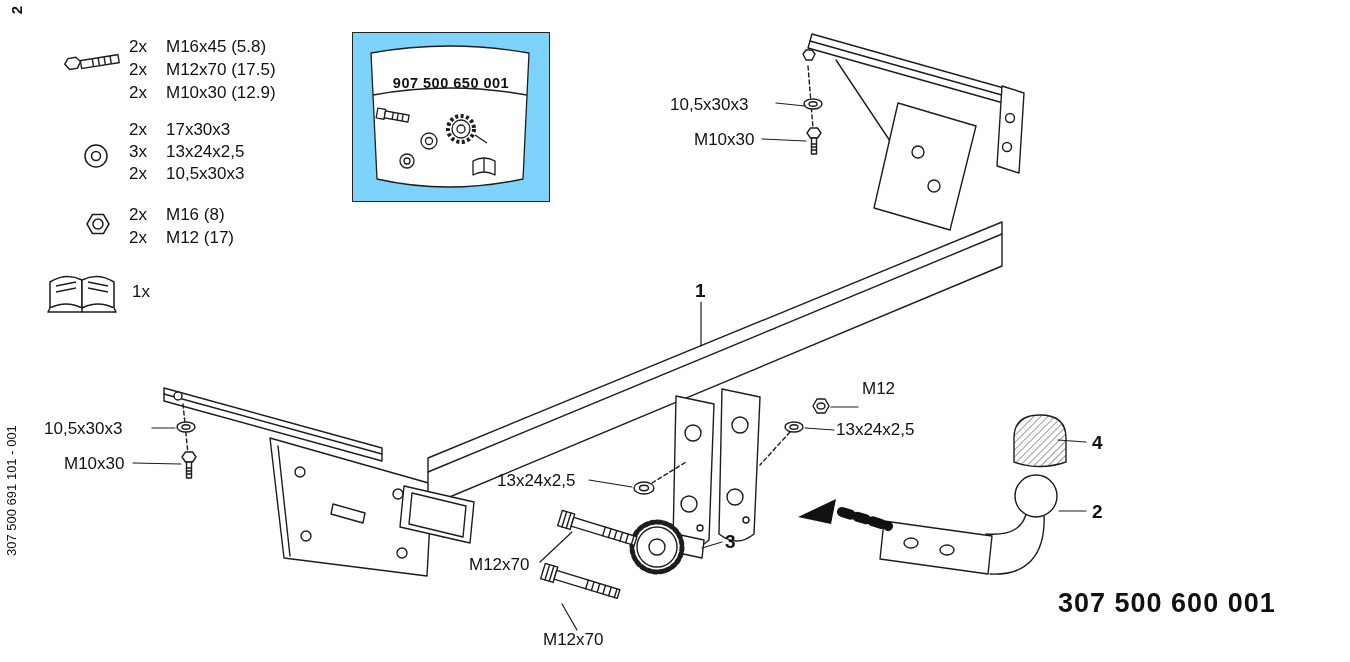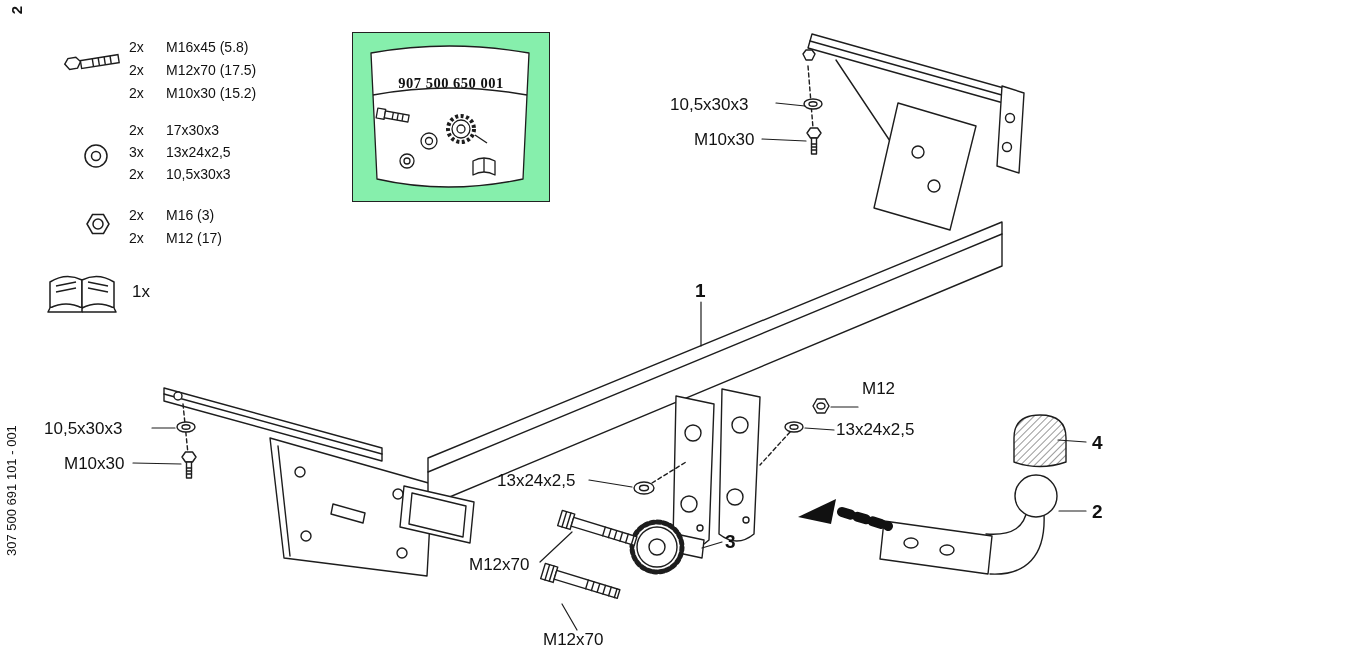--- a/index.html
+++ b/index.html
@@ -7,24 +7,24 @@
         font-family:"Liberation Sans",sans-serif;color:#111;}
   .lbl{position:absolute;font-size:17px;white-space:nowrap;line-height:1.1;}
   .lbl.num{font-size:19px;font-weight:700;}
   .mainpn{position:absolute;left:1058px;top:588px;font-size:27px;font-weight:700;
           letter-spacing:1px;white-space:nowrap;}
   .vtext{position:absolute;writing-mode:vertical-rl;transform:rotate(180deg);
          font-size:13px;white-space:nowrap;}
   .corner{position:absolute;left:8px;top:6px;writing-mode:vertical-rl;transform:rotate(180deg);
           font-size:15px;font-weight:700;}
   .plist{position:absolute;}
-  .prow{display:flex;height:23px;align-items:center;font-size:14px;}
+  .prow{display:flex;height:23px;align-items:center;font-size:17px;}
   .prow .qty{width:37px;}
   .inset{position:absolute;left:352px;top:32px;width:196px;height:168px;
-         border:1.6px solid #222;background:#86efac;font-family:Liberation Serif, serif;}
+         border:1.6px solid #222;background:#7dd3fc;}
   .inset .pn{position:absolute;left:0;right:0;top:42px;text-align:center;
              font-size:14.5px;font-weight:700;letter-spacing:.5px;}
   .icon{position:absolute;}
   svg{display:block;}
   .drawing{position:absolute;left:0;top:0;}
 </style>
 </head>
 <body>
 
 <div class="page">
@@ -193,21 +193,21 @@
     <div class="prow">
       <span class="qty">2x</span>
       <span class="spec">M16x45 (5.8)</span>
     </div>
     <div class="prow">
       <span class="qty">2x</span>
       <span class="spec">M12x70 (17.5)</span>
     </div>
     <div class="prow">
       <span class="qty">2x</span>
-      <span class="spec">M10x30 (15.2)</span>
+      <span class="spec">M10x30 (12.9)</span>
     </div>
   </div>
 
   <svg class="icon" style="left:82px;top:142px" width="28" height="28" viewBox="0 0 28 28">
     <g stroke="#1d1d1d" stroke-width="1.5" fill="#fff">
       <circle cx="14" cy="14" r="11"></circle>
         <circle cx="14" cy="14" r="4.5"></circle>
     </g>
   </svg>
   <div class="plist" style="left:129px;top:119px">
@@ -227,21 +227,21 @@
 
   <svg class="icon" style="left:84px;top:210px" width="28" height="28" viewBox="0 0 28 28">
     <g stroke="#1d1d1d" stroke-width="1.5" fill="#fff">
       <polygon points="3,14 8.5,4.5 19.5,4.5 25,14 19.5,23.5 8.5,23.5"></polygon>
       <circle cx="14" cy="14" r="5"></circle>
     </g>
   </svg>
   <div class="plist" style="left:129px;top:203px">
     <div class="prow">
       <span class="qty">2x</span>
-      <span class="spec">M16 (3)</span>
+      <span class="spec">M16 (8)</span>
     </div>
     <div class="prow">
       <span class="qty">2x</span>
       <span class="spec">M12 (17)</span>
     </div>
   </div>
 
   <svg class="icon" style="left:44px;top:270px" width="80" height="46" viewBox="0 0 80 46">
     <g stroke="#1d1d1d" stroke-width="1.5" fill="#fff" stroke-linejoin="round">
       <path d="M6,12 Q22,2 38,10 L38,38 Q22,30 6,38 Z"></path>
@@ -292,16 +292,17 @@
   <div class="lbl" style="left:64px;top:455px">M10x30</div>
   <div class="lbl" style="left:497px;top:472px">13x24x2,5</div>
   <div class="lbl" style="left:862px;top:380px">M12</div>
   <div class="lbl" style="left:836px;top:421px">13x24x2,5</div>
   <div class="lbl" style="left:469px;top:556px">M12x70</div>
   <div class="lbl" style="left:543px;top:631px">M12x70</div>
   <div class="lbl num" style="left:725px;top:532px">3</div>
   <div class="lbl num" style="left:1092px;top:433px">4</div>
   <div class="lbl num" style="left:1092px;top:502px">2</div>
 
+  <div class="mainpn">307 500 600 001</div>
   <div class="corner">2</div>
   <div class="vtext" style="left:4px;top:366px;height:190px">307 500 691 101 - 001</div>
 
 </div>
 
 </body></html>

